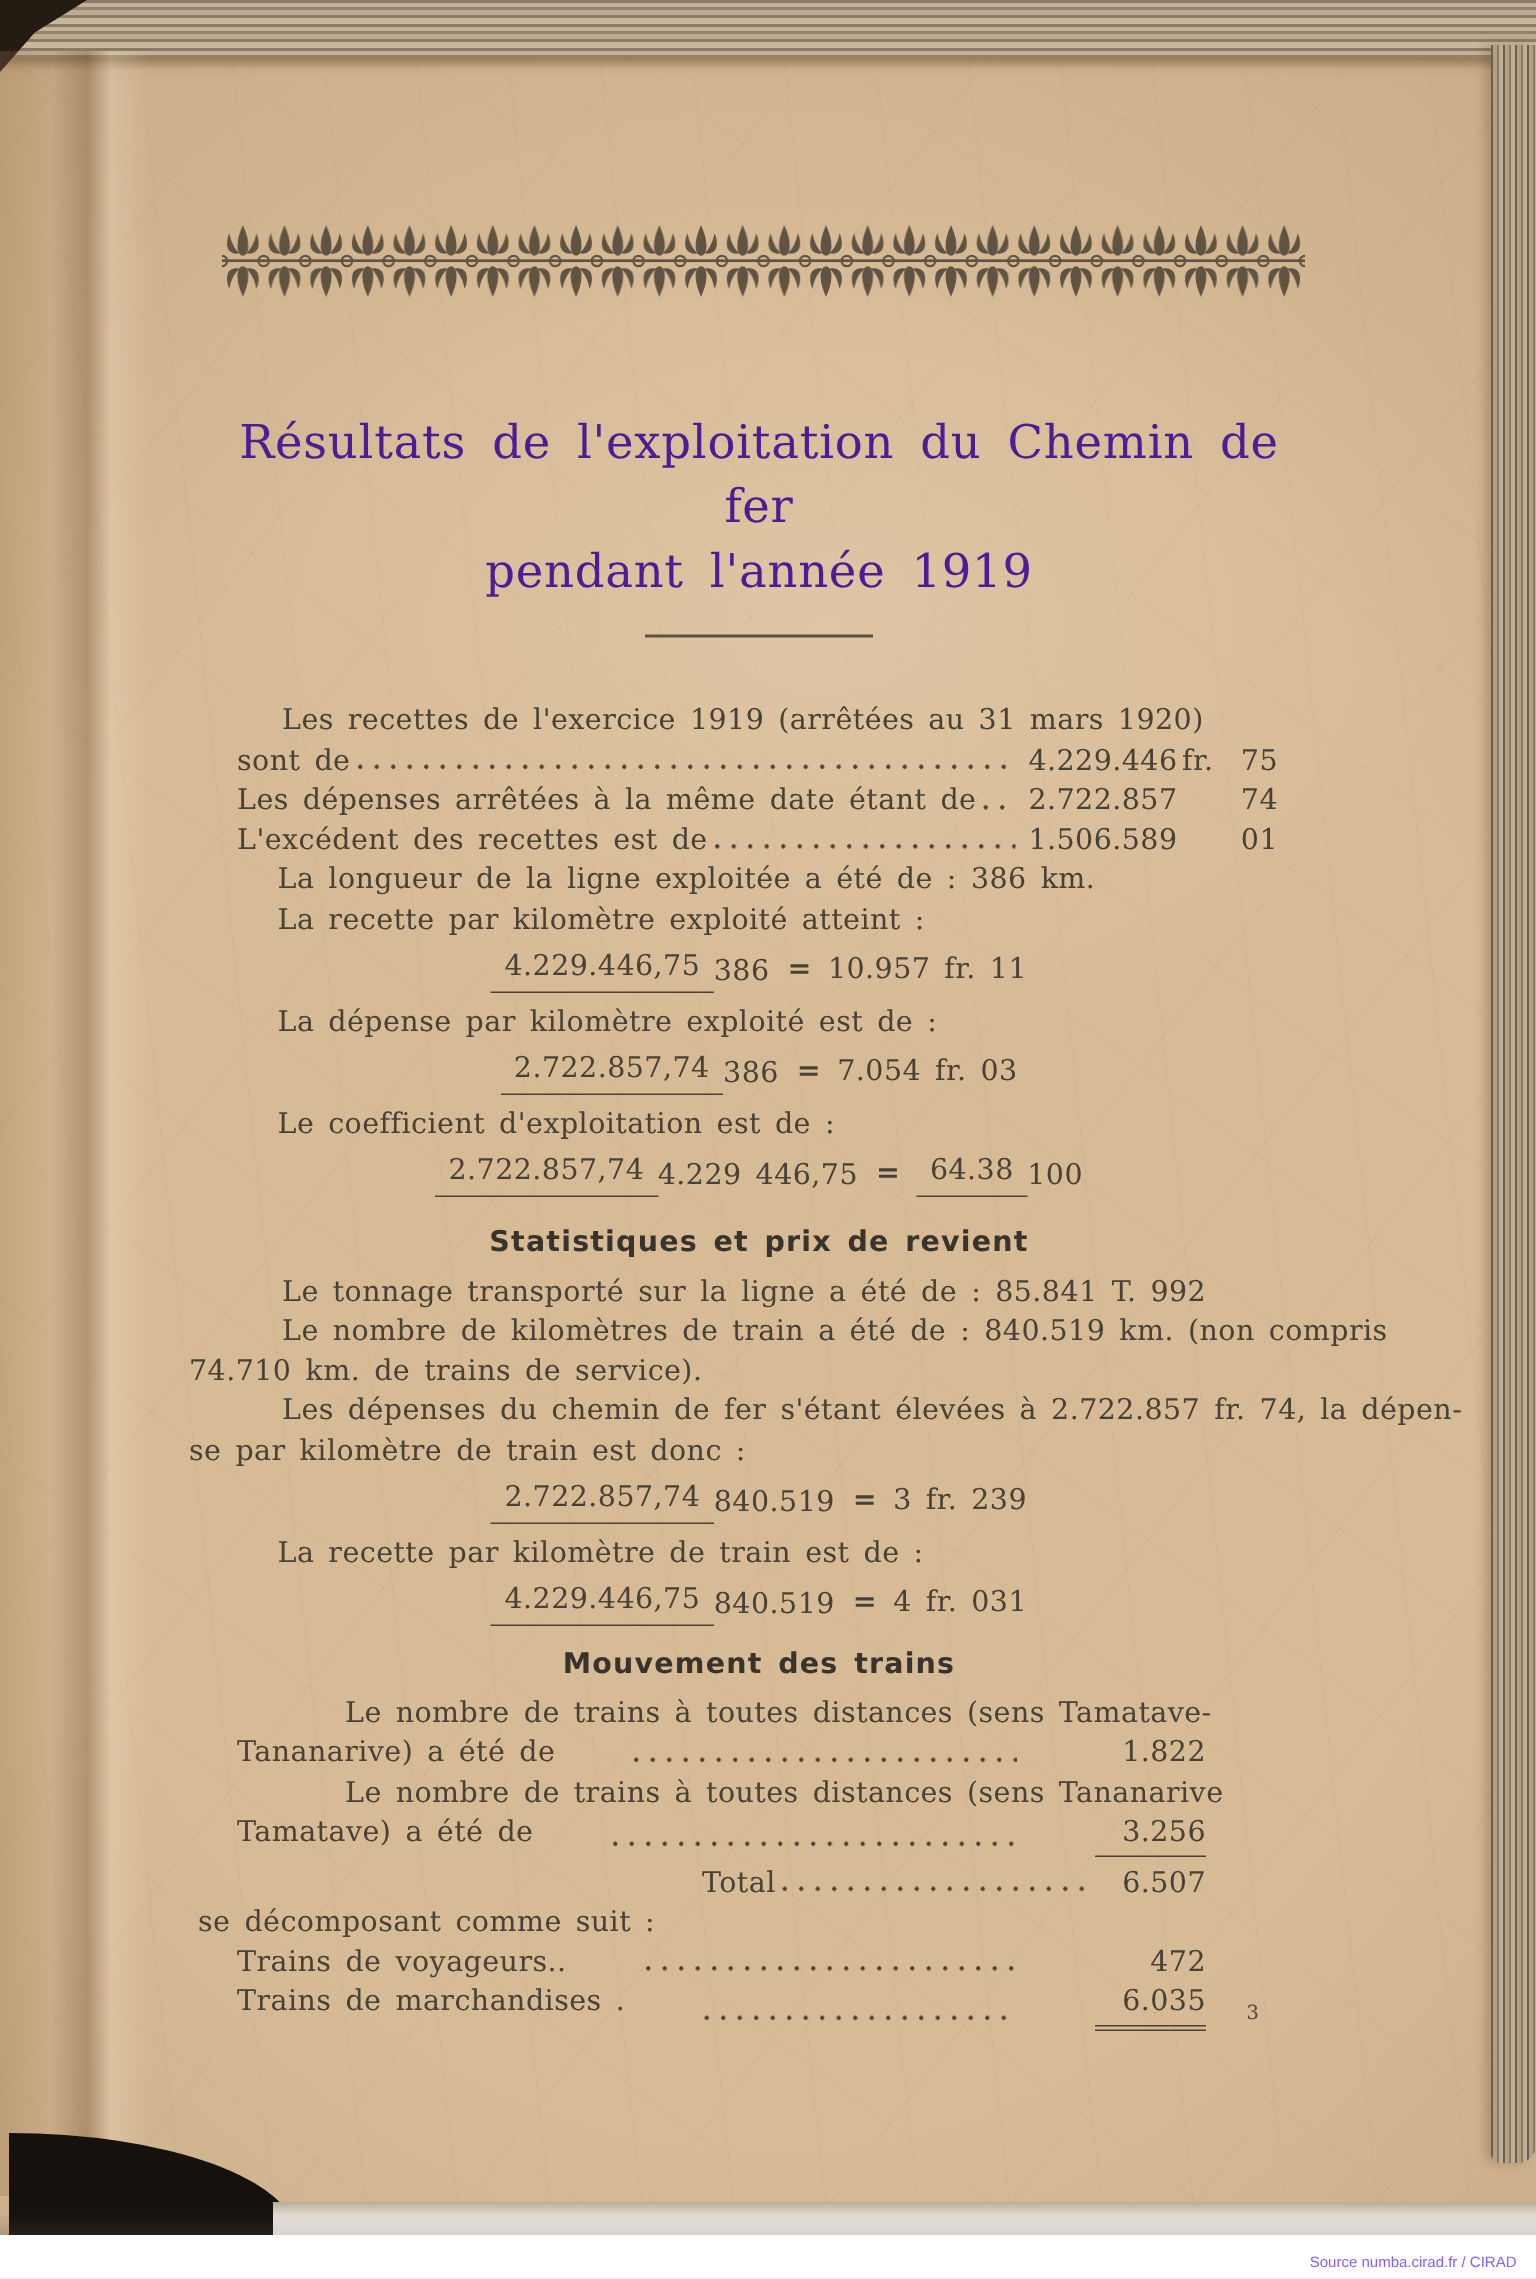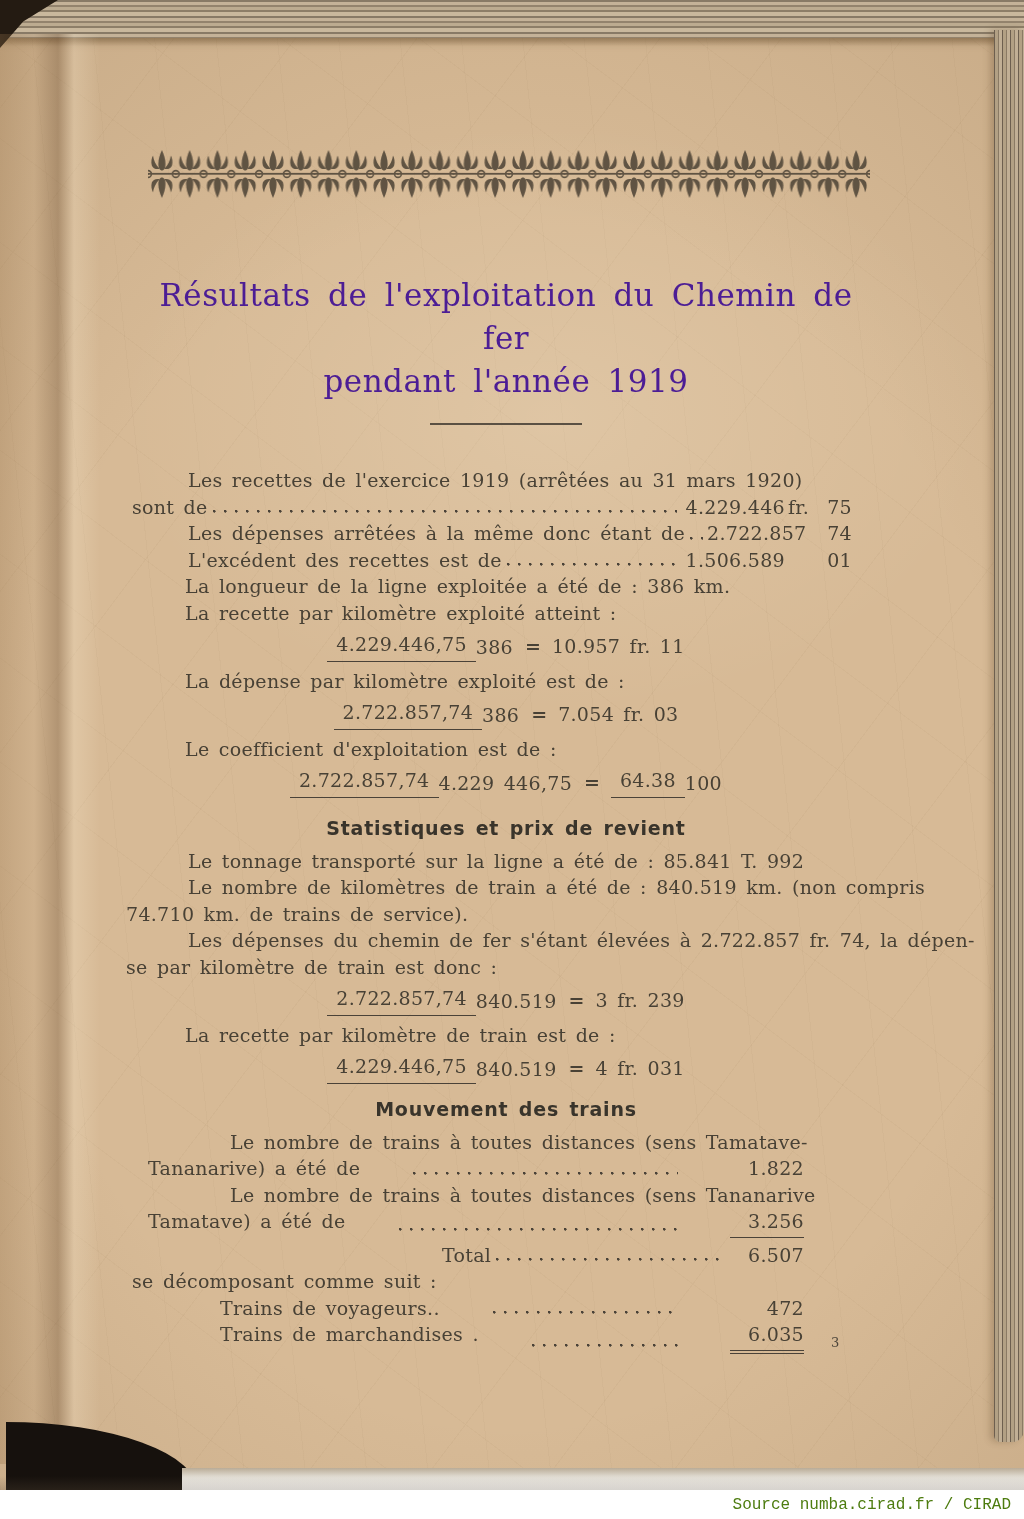--- a/index.html
+++ b/index.html
@@ -75,21 +75,21 @@
   }
   .title-rule{
     width:152px;height:2px;background:#5a5043;margin:20px auto 0;border:0;
   }
   .ln{margin:0;white-space:nowrap;}
   .ind56{margin-left:56px;} .ind53{margin-left:53px;} .ind98{margin-left:98px;}
   .ind88{margin-left:88px;} .ind16{margin-left:16px;} .hang{margin-left:-6px;}
   .mt42{margin-top:42px;}
   
   .fin-row{display:flex;align-items:baseline;padding-right:28px;}
-  .fin-label{white-space:nowrap;}
+  .fin-label{white-space:nowrap;margin-left:26px;}
   .dots{
     flex:1;align-self:stretch;margin:0 4px;min-width:14px;
     background-image:radial-gradient(circle at 2.2px 2.2px,#4a4238 1.25px,rgba(0,0,0,0) 1.55px);
     background-size:11px 5px;background-repeat:repeat-x;background-position:left bottom 6px;
   }
   .fin-num{width:104px;text-align:right;white-space:nowrap;}
   .fin-unit{width:30px;padding-left:3px;white-space:nowrap;}
   .fin-cents{width:34px;text-align:right;white-space:nowrap;}
   
   .formula{display:flex;justify-content:center;align-items:center;gap:12px;margin:5px 0 6px;}
@@ -114,22 +114,22 @@
   .mv-val.double{border-bottom:4px double #4a4238;padding-bottom:2px;}
   .total-row{display:flex;align-items:baseline;padding-right:76px;margin-left:310px;}
   .page-num{
     position:absolute;left:699px;top:1330px;font-size:13px;color:#4c453a;
   }
   
   .source-bar{
     position:absolute;left:0;right:0;bottom:0;height:29px;background:#ffffff;
   }
   .source-credit{
-    position:absolute;right:13px;bottom:5px;color:#4d7c0f;
-    font-family:Liberation Mono, monospace;font-size:16px;
+    position:absolute;right:13px;bottom:5px;color:#8b5cf6;
+    font-family:Liberation Sans, sans-serif;font-size:10px;
   }
 </style>
 </head>
 <body>
 
 <div class="photo">
   <div class="texture"></div>
   <div class="top-edge"></div>
   <div class="corner-dark"></div>
   <div class="right-edge"></div>
@@ -166,21 +166,21 @@
     <p class="ln ind56 mt42">Les recettes de l'exercice 1919 (arrêtées au 31 mars 1920)</p>
 
     <div class="fin-row">
       <span class="fin-label">sont de</span>
       <span class="dots"></span>
       <span class="fin-num">4.229.446</span>
       <span class="fin-unit">fr.</span>
       <span class="fin-cents">75</span>
     </div>
     <div class="fin-row">
-      <span class="fin-label ind56">Les dépenses arrêtées à la même donc étant de</span>
+      <span class="fin-label ind56">Les dépenses arrêtées à la même date étant de</span>
       <span class="dots"></span>
       <span class="fin-num">2.722.857</span>
       <span class="fin-unit"></span>
       <span class="fin-cents">74</span>
     </div>
     <div class="fin-row">
       <span class="fin-label ind56">L'excédent des recettes est de</span>
       <span class="dots"></span>
       <span class="fin-num">1.506.589</span>
       <span class="fin-unit"></span>

